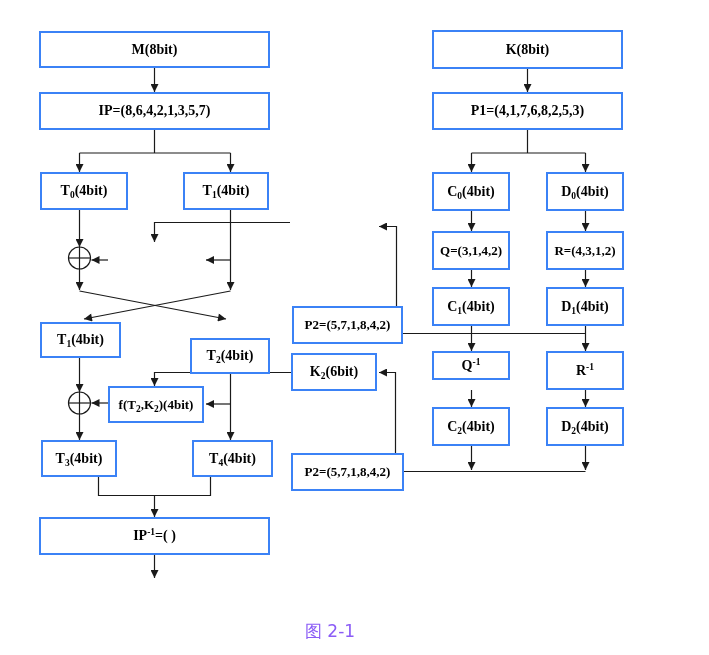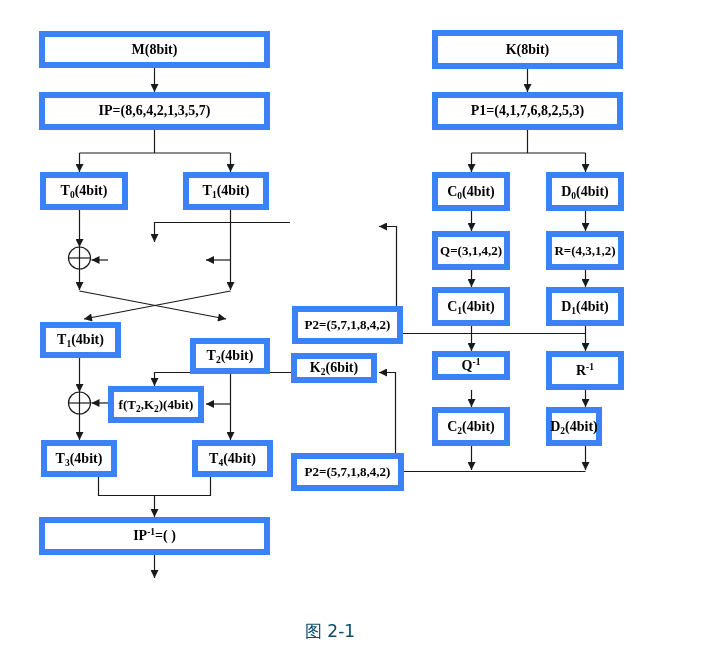--- a/index.html
+++ b/index.html
@@ -1,26 +1,26 @@
 <!DOCTYPE html>
 <html><head>
 <meta charset="utf-8">
 <style>
   html,body{margin:0;padding:0;background:#ffffff;}
   #stage{position:relative;width:709px;height:655px;background:#ffffff;overflow:hidden;
          font-family:"Liberation Serif","DejaVu Serif",serif;}
   #wires{position:absolute;left:0;top:0;width:709px;height:655px;}
-  .node{position:absolute;box-sizing:border-box;border:6px solid #3b82f6;background:#ffffff;
+  .node{position:absolute;box-sizing:border-box;border:2px solid #3b82f6;background:#ffffff;
         display:flex;align-items:center;justify-content:center;
         font-weight:bold;font-size:14px;color:#000000;white-space:nowrap;}
   .node.sm{font-size:13px;}
   .node sub{font-size:9.5px;vertical-align:-3px;line-height:0;font-weight:bold;}
   .node sup{font-size:9.5px;vertical-align:5px;line-height:0;font-weight:bold;}
   #caption{position:absolute;left:260px;top:620px;width:140px;text-align:center;
-           font-family:"DejaVu Sans","Liberation Sans",sans-serif;font-size:17px;color:#0c4a6e;}
+           font-family:"DejaVu Sans","Liberation Sans",sans-serif;font-size:17px;color:#8b5cf6;}
 </style>
 </head>
 <body>
 
 <div id="stage">
 
   <svg id="wires" width="709" height="655" viewBox="0 0 709 655" xmlns="http://www.w3.org/2000/svg">
     <defs>
       <marker id="ah" viewBox="0 0 10 10" refX="10" refY="5" markerWidth="9" markerHeight="8" orient="auto" markerUnits="userSpaceOnUse">
         <path d="M0,0 L10,5 L0,10 z" fill="#1a1a1a"></path>
@@ -96,21 +96,21 @@
     </div>
   <div class="node" style="left:40px;top:322px;width:81px;height:36px">
       <span><span>T</span><sub>1</sub><span>(4bit)</span></span>
     </div>
   <div class="node" style="left:190px;top:338px;width:80px;height:36px">
       <span><span>T</span><sub>2</sub><span>(4bit)</span></span>
     </div>
   <div class="node sm" style="left:292px;top:306px;width:111px;height:38px">
       <span><span>P2=(5,7,1,8,4,2)</span></span>
     </div>
-  <div class="node" style="left:291px;top:353px;width:86px;height:30px">
+  <div class="node" style="left:291px;top:353px;width:86px;height:38px">
       <span><span>K</span><sub>2</sub><span>(6bit)</span></span>
     </div>
   <div class="node sm" style="left:108px;top:386px;width:96px;height:37px">
       <span><span>f(T</span><sub>2</sub><span>,K</span><sub>2</sub><span>)(4bit)</span></span>
     </div>
   <div class="node" style="left:41px;top:440px;width:76px;height:37px">
       <span><span>T</span><sub>3</sub><span>(4bit)</span></span>
     </div>
   <div class="node" style="left:192px;top:440px;width:81px;height:37px">
       <span><span>T</span><sub>4</sub><span>(4bit)</span></span>
@@ -145,21 +145,21 @@
     </div>
   <div class="node" style="left:432px;top:351px;width:78px;height:29px">
       <span><span>Q</span><sup>-1</sup></span>
     </div>
   <div class="node" style="left:546px;top:351px;width:78px;height:39px">
       <span><span>R</span><sup>-1</sup></span>
     </div>
   <div class="node" style="left:432px;top:407px;width:78px;height:39px">
       <span><span>C</span><sub>2</sub><span>(4bit)</span></span>
     </div>
-  <div class="node" style="left:546px;top:407px;width:56px;height:39px">
+  <div class="node" style="left:546px;top:407px;width:78px;height:39px">
       <span><span>D</span><sub>2</sub><span>(4bit)</span></span>
     </div>
   <div class="node sm" style="left:291px;top:453px;width:113px;height:38px">
       <span><span>P2=(5,7,1,8,4,2)</span></span>
     </div>
 
   <div id="caption">图 2-1</div>
 </div>
 
 </body></html>

